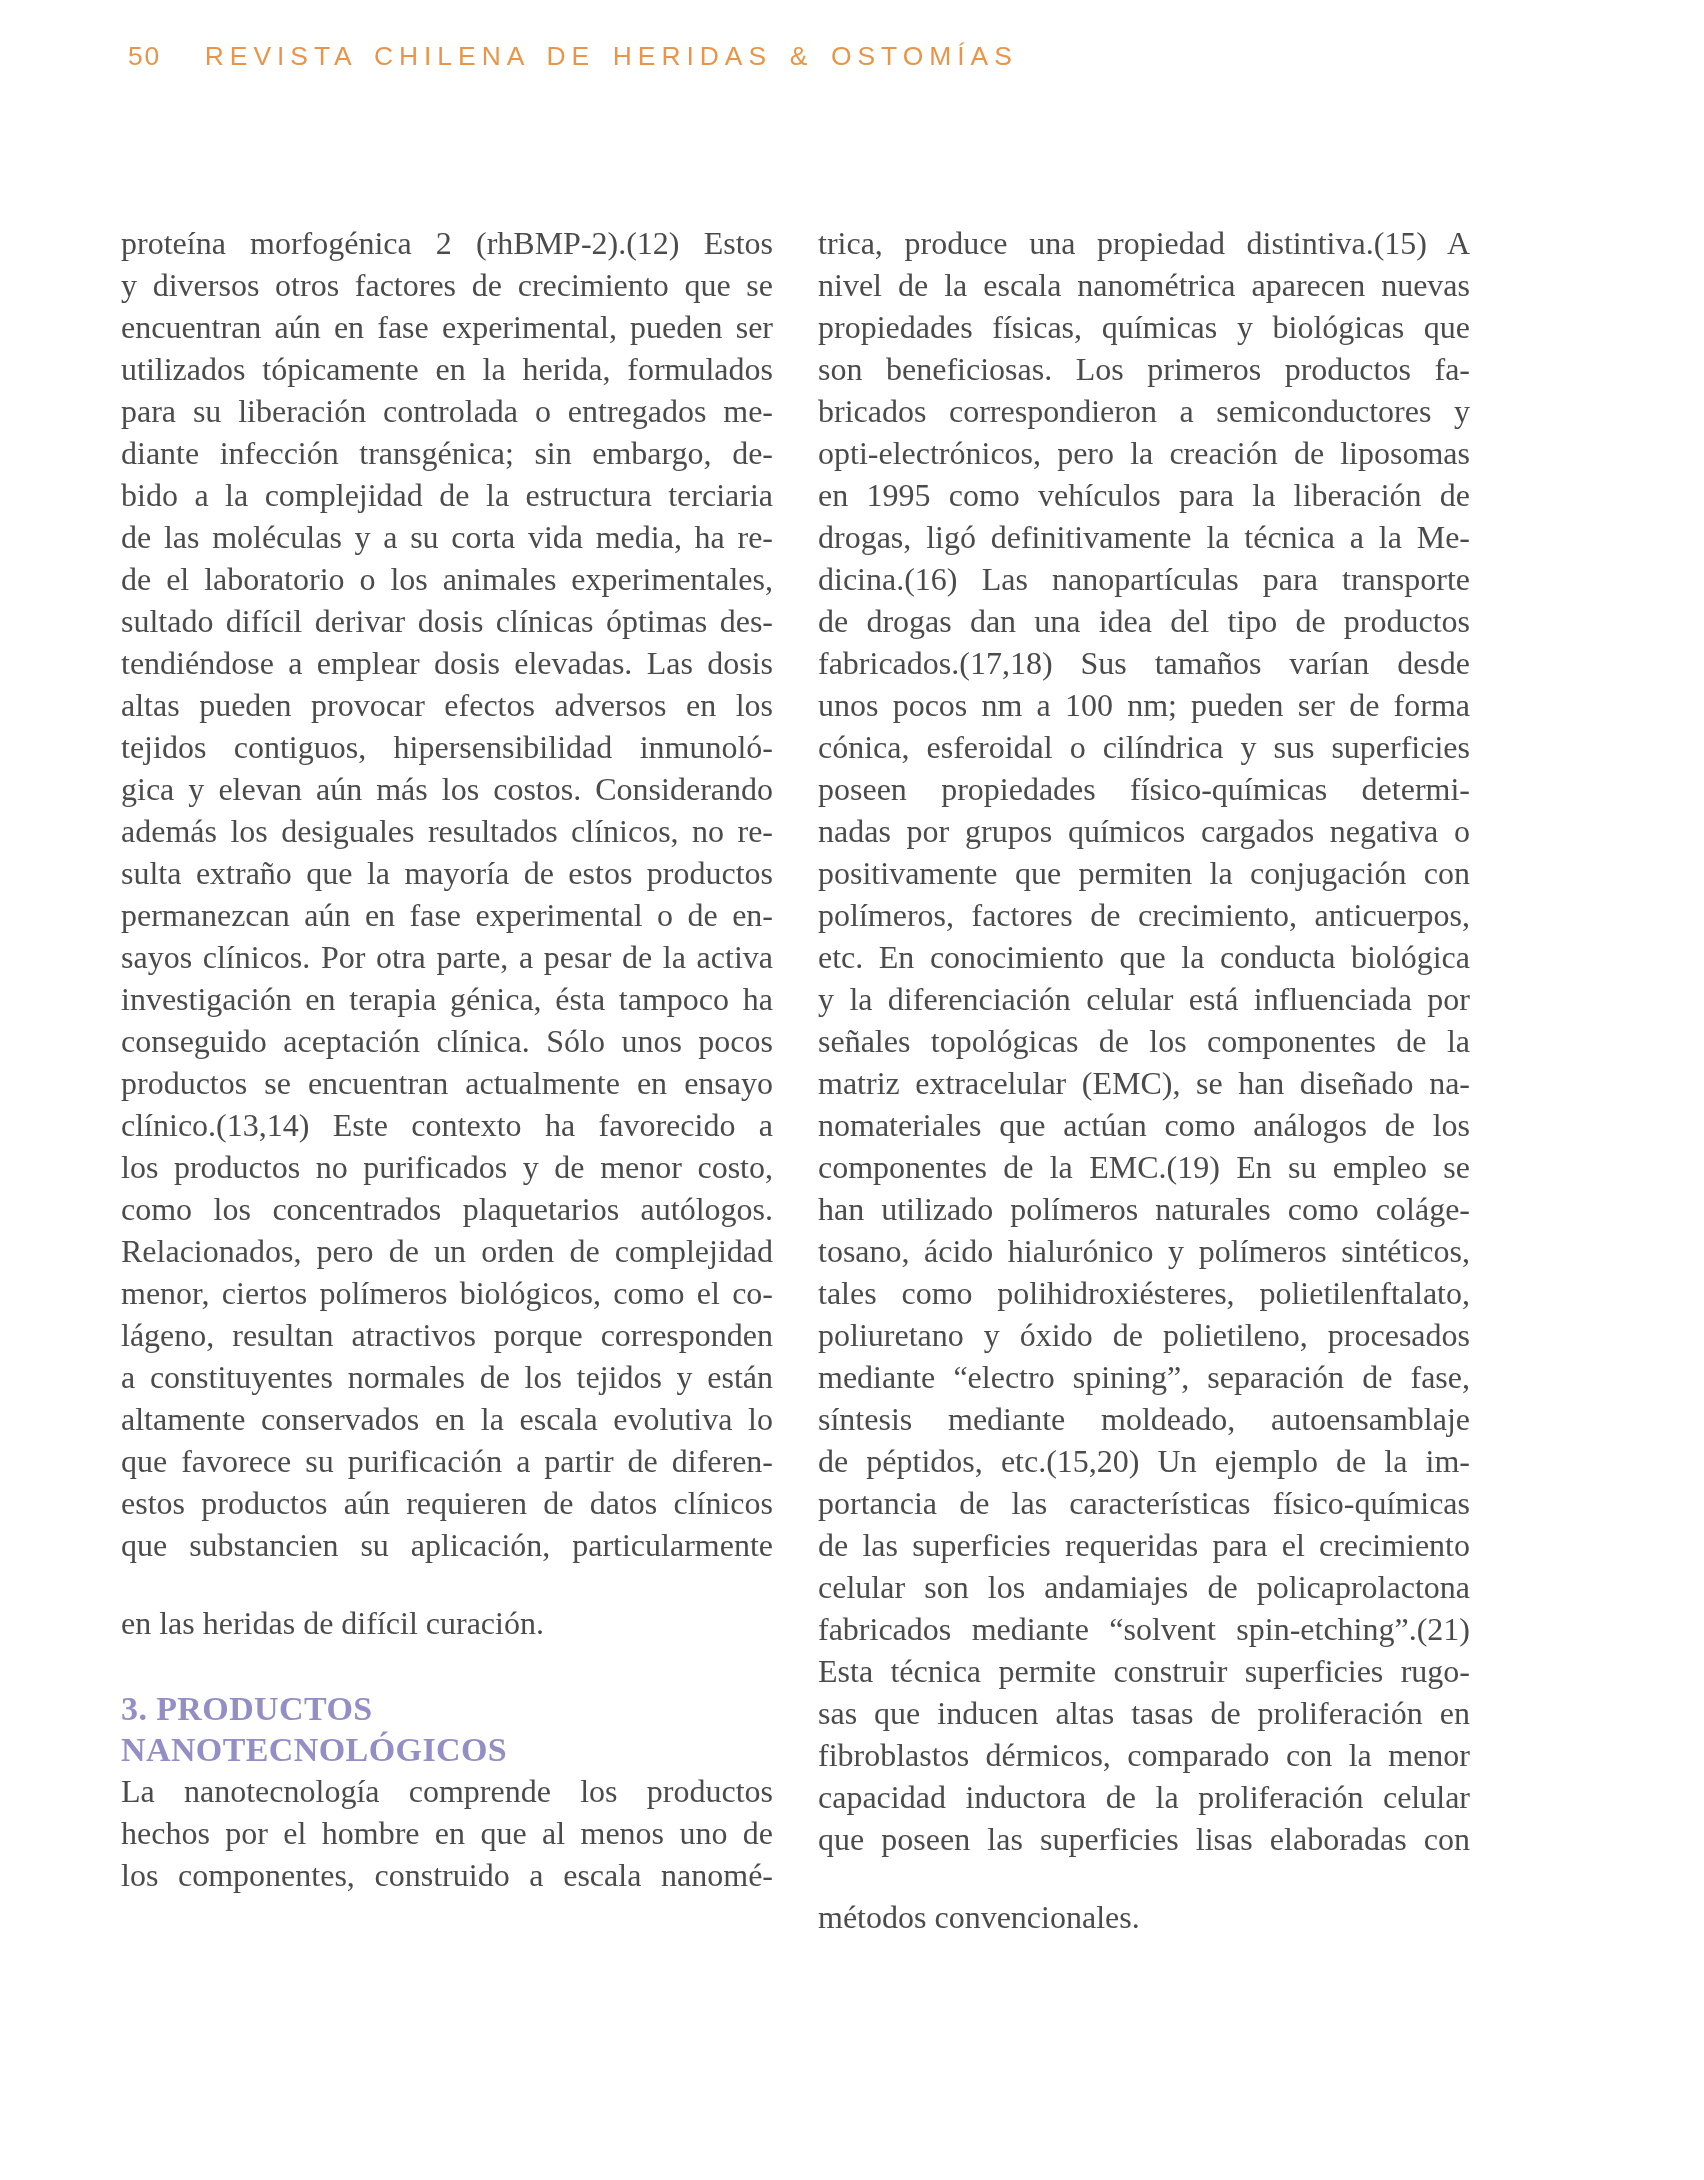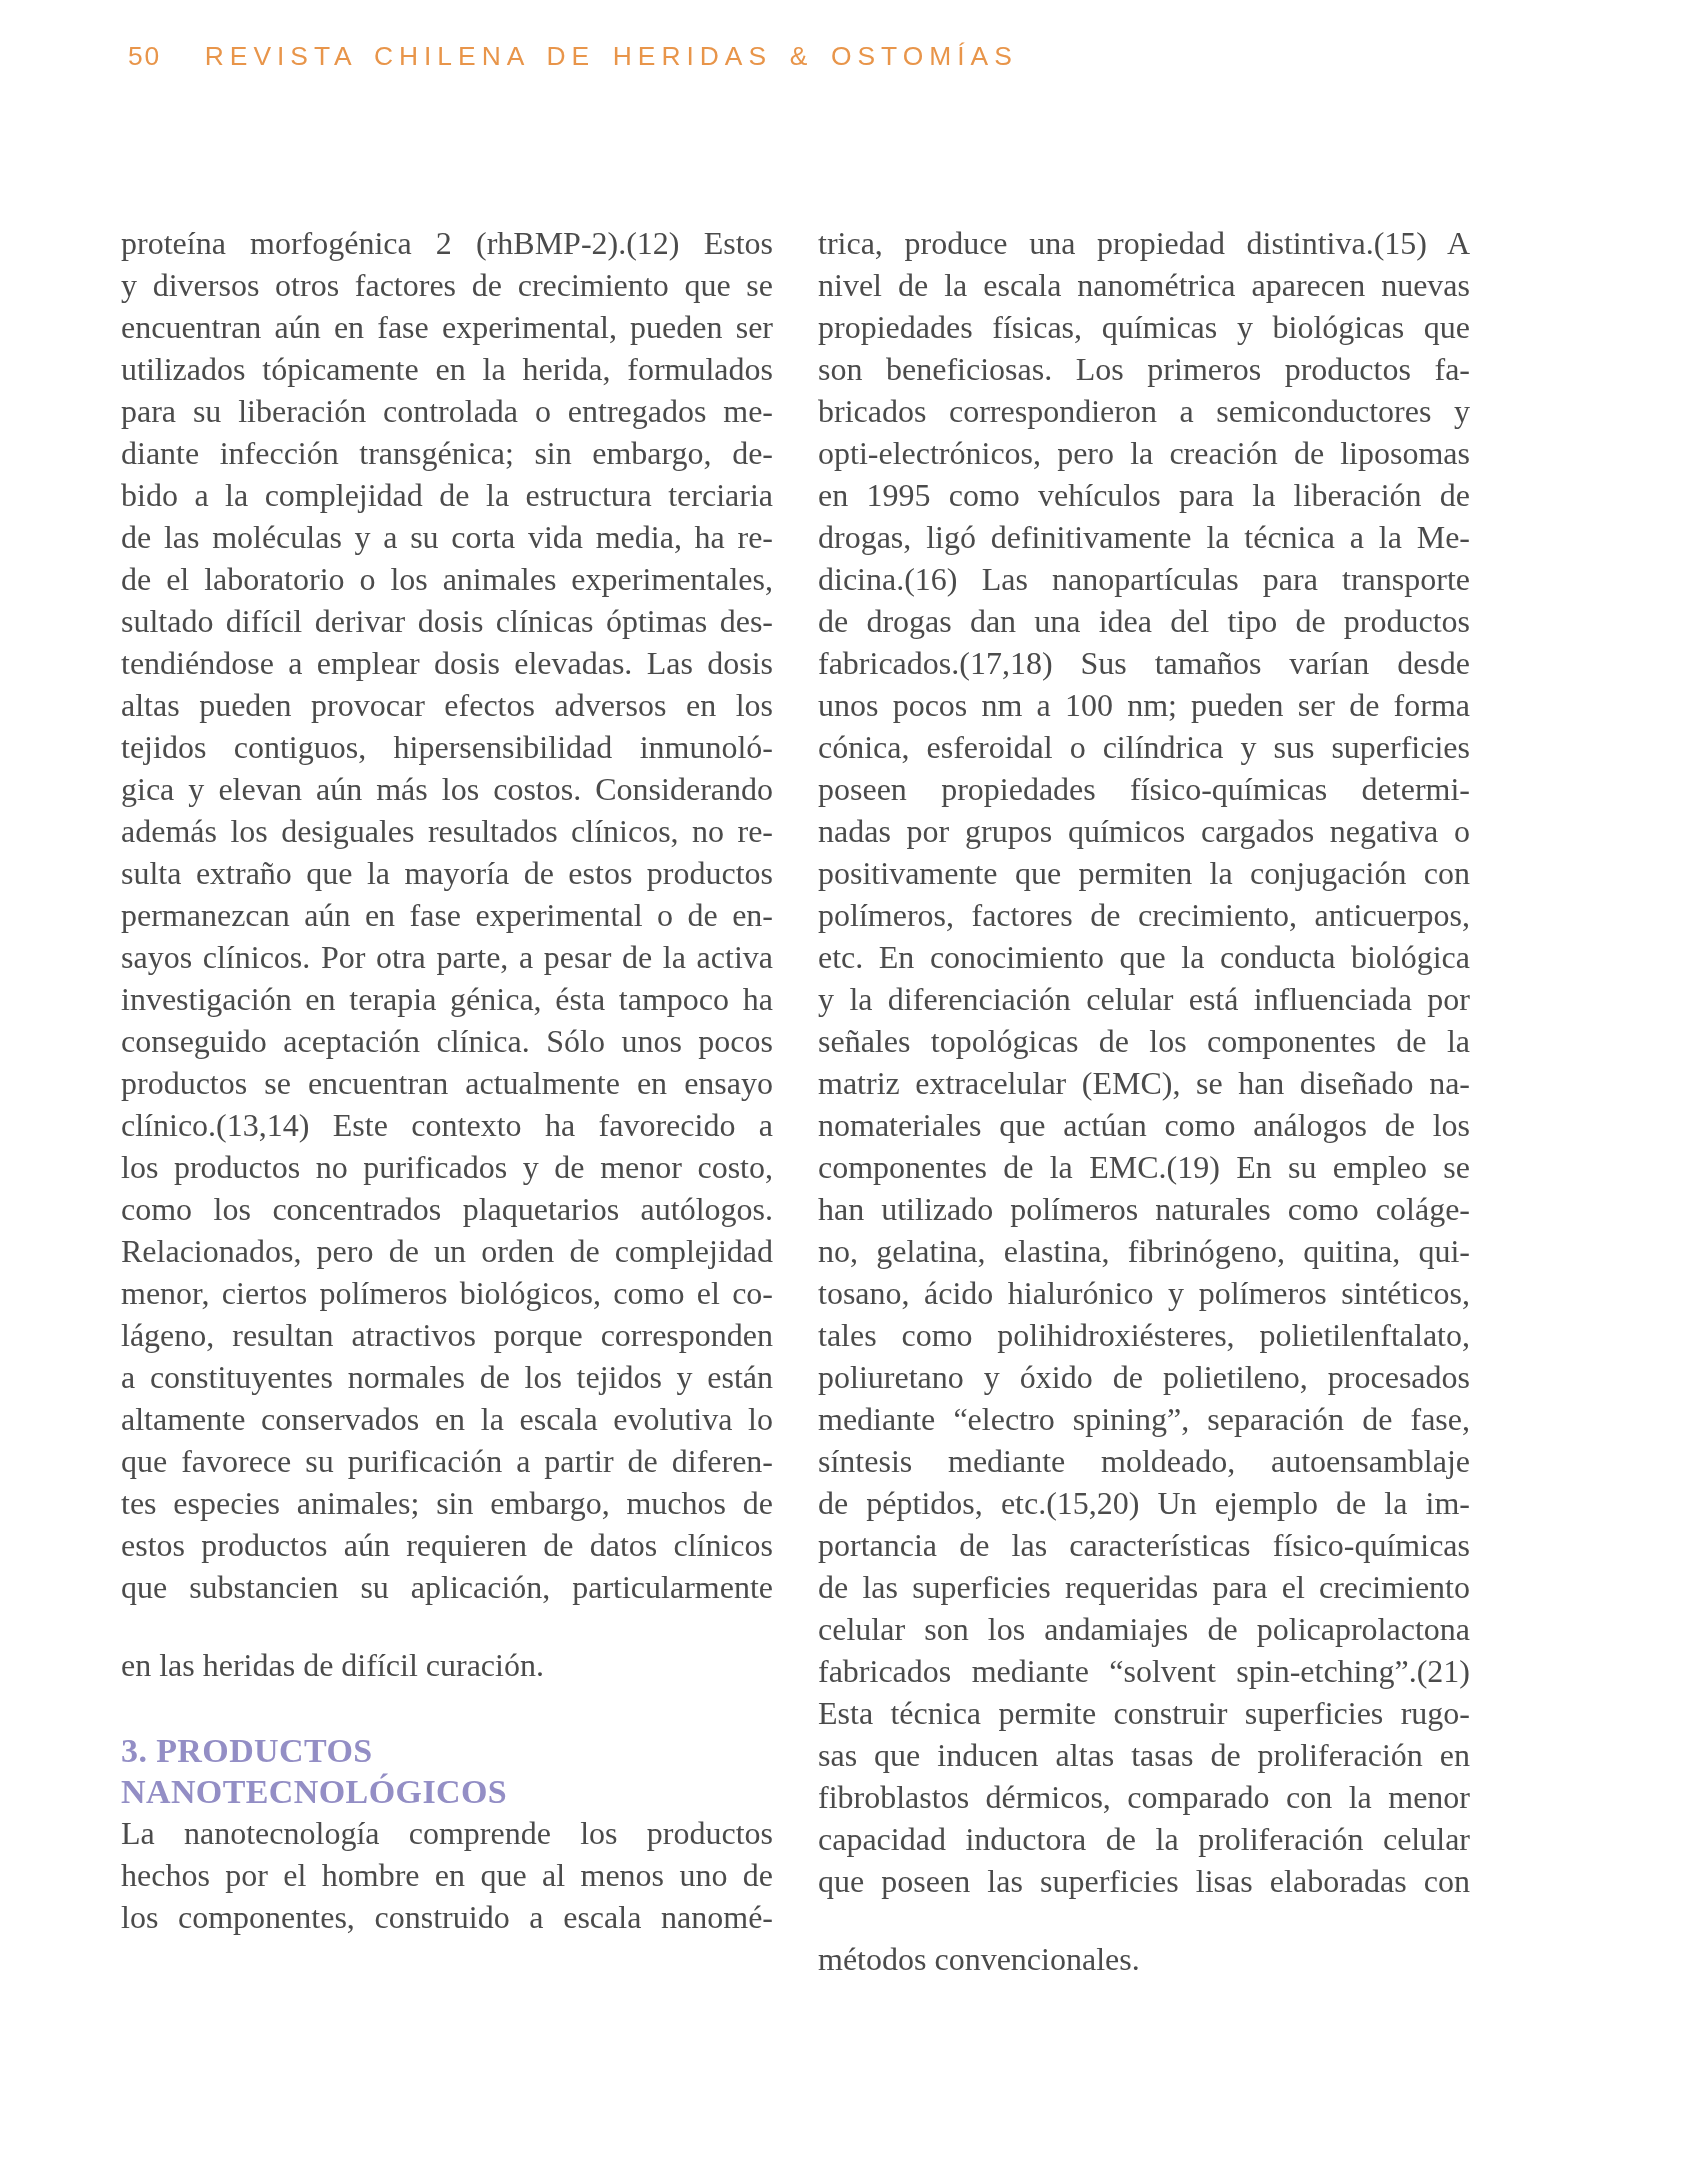--- a/index.html
+++ b/index.html
@@ -103,21 +103,20 @@
         <div class="line">productos se encuentran actualmente en ensayo</div>
         <div class="line">clínico.(13,14) Este contexto ha favorecido a</div>
         <div class="line">los productos no purificados y de menor costo,</div>
         <div class="line">como los concentrados plaquetarios autólogos.</div>
         <div class="line">Relacionados, pero de un orden de complejidad</div>
         <div class="line">menor, ciertos polímeros biológicos, como el co-</div>
         <div class="line">lágeno, resultan atractivos porque corresponden</div>
         <div class="line">a constituyentes normales de los tejidos y están</div>
         <div class="line">altamente conservados en la escala evolutiva lo</div>
         <div class="line">que favorece su purificación a partir de diferen-</div>
-        <div class="line">tes especies animales; sin embargo, muchos de</div>
         <div class="line">estos productos aún requieren de datos clínicos</div>
         <div class="line">que substancien su aplicación, particularmente</div>
         <div class="line ragged">en las heridas de difícil curación.</div>
       </div>
 
     <div class="section-heading">
         <div class="line">3. PRODUCTOS</div>
         <div class="line">NANOTECNOLÓGICOS</div>
       </div>
 
@@ -147,21 +146,20 @@
         <div class="line">nadas por grupos químicos cargados negativa o</div>
         <div class="line">positivamente que permiten la conjugación con</div>
         <div class="line">polímeros, factores de crecimiento, anticuerpos,</div>
         <div class="line">etc. En conocimiento que la conducta biológica</div>
         <div class="line">y la diferenciación celular está influenciada por</div>
         <div class="line">señales topológicas de los componentes de la</div>
         <div class="line">matriz extracelular (EMC), se han diseñado na-</div>
         <div class="line">nomateriales que actúan como análogos de los</div>
         <div class="line">componentes de la EMC.(19) En su empleo se</div>
         <div class="line">han utilizado polímeros naturales como coláge-</div>
-        <div class="line">no, gelatina, elastina, fibrinógeno, quitina, qui-</div>
         <div class="line">tosano, ácido hialurónico y polímeros sintéticos,</div>
         <div class="line">tales como polihidroxiésteres, polietilenftalato,</div>
         <div class="line">poliuretano y óxido de polietileno, procesados</div>
         <div class="line">mediante “electro spining”, separación de fase,</div>
         <div class="line">síntesis mediante moldeado, autoensamblaje</div>
         <div class="line">de péptidos, etc.(15,20) Un ejemplo de la im-</div>
         <div class="line">portancia de las características físico-químicas</div>
         <div class="line">de las superficies requeridas para el crecimiento</div>
         <div class="line">celular son los andamiajes de policaprolactona</div>
         <div class="line">fabricados mediante “solvent spin-etching”.(21)</div>

